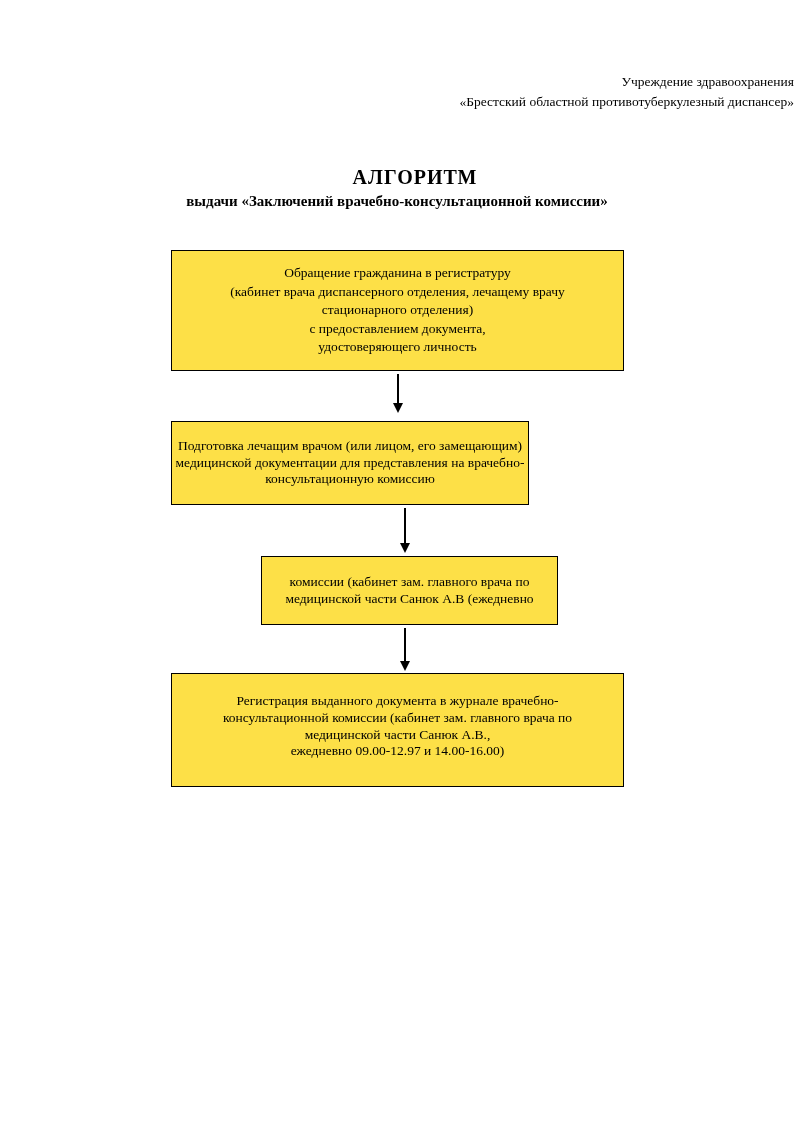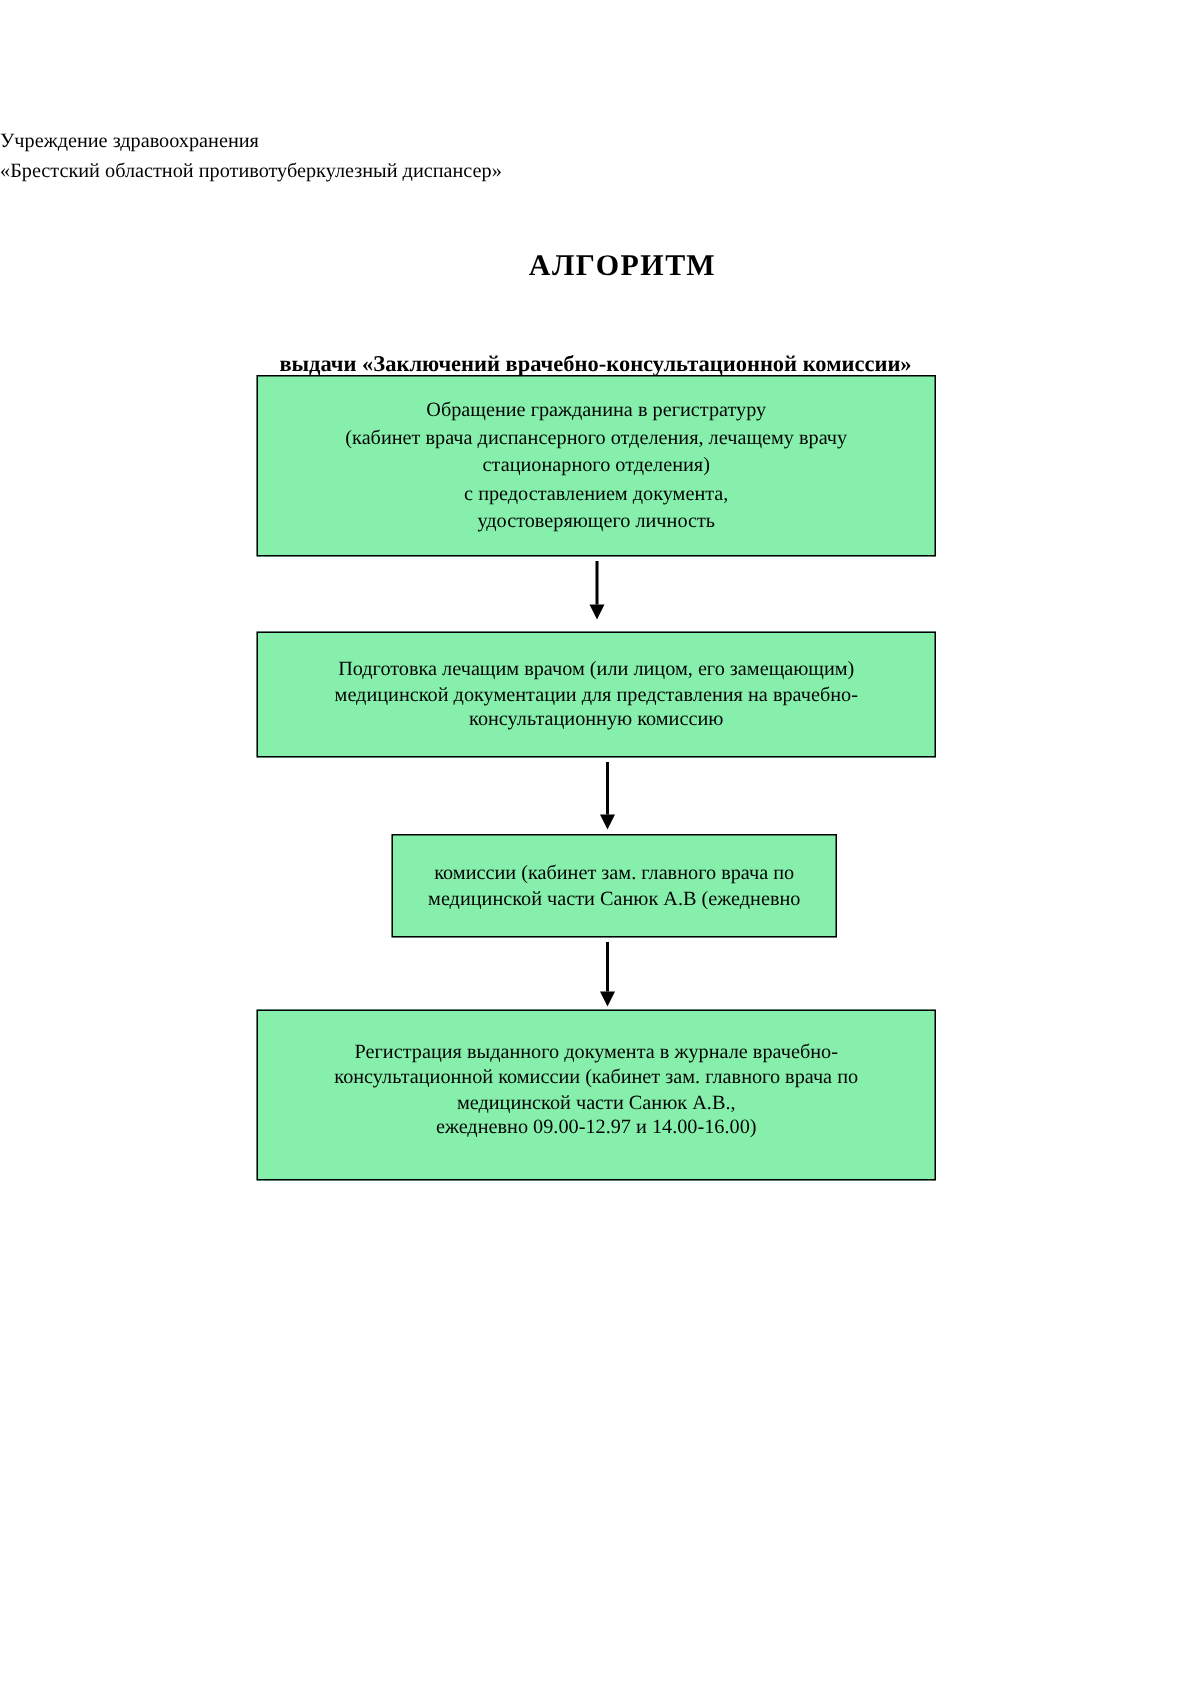--- a/index.html
+++ b/index.html
@@ -11,61 +11,60 @@
     position: relative;
     width: 794px;
     height: 1123px;
     background: #ffffff;
     color: #000000;
     font-family: "Liberation Serif", "DejaVu Serif", serif;
     overflow: hidden;
   }
   .hdr {
     position: absolute;
-    top: 84px;
+    top: 72px;
     left: 0;
     width: 794px;
-    text-align: left;
+    text-align: right;
     font-size: 13.5px;
     line-height: 20px;
   }
   .ttl {
     position: absolute;
     top: 163px;
     left: 0;
     width: 794px;
     text-align: center;
     font-weight: bold;
   }
   .ttl .t1 {
     font-size: 20px;
     line-height: 28px;
     letter-spacing: 1px;
     padding-left: 36px;
   }
   .ttl .t2 {
     font-size: 15px;
     line-height: 21px;
-    margin-top: 42px;
   }
   .box {
     position: absolute;
     border: 1.5px solid #000000;
     box-sizing: border-box;
     display: flex;
     flex-direction: column;
     justify-content: center;
     align-items: center;
     text-align: center;
     font-size: 13.5px;
-    background: #86efac;
+    background: #fde047;
   }
   .box div { width: 100%; }
   .b1 { left: 171px; top: 250px; width: 453px; height: 121px; line-height: 18.5px; }
-  .b2 { left: 171px; top: 421px; width: 453px; height: 84px;  line-height: 16.8px; }
+  .b2 { left: 171px; top: 421px; width: 358px; height: 84px;  line-height: 16.8px; }
   .b3 { left: 261px; top: 556px; width: 297px; height: 69px;  line-height: 16.6px; }
   .b4 { left: 171px; top: 673px; width: 453px; height: 114px;  line-height: 16.8px;
         justify-content: flex-start; padding-top: 19px; }
   .flow-arrow {
     position: absolute;
     width: 11px;
     display: flex;
     flex-direction: column;
     align-items: center;
   }

